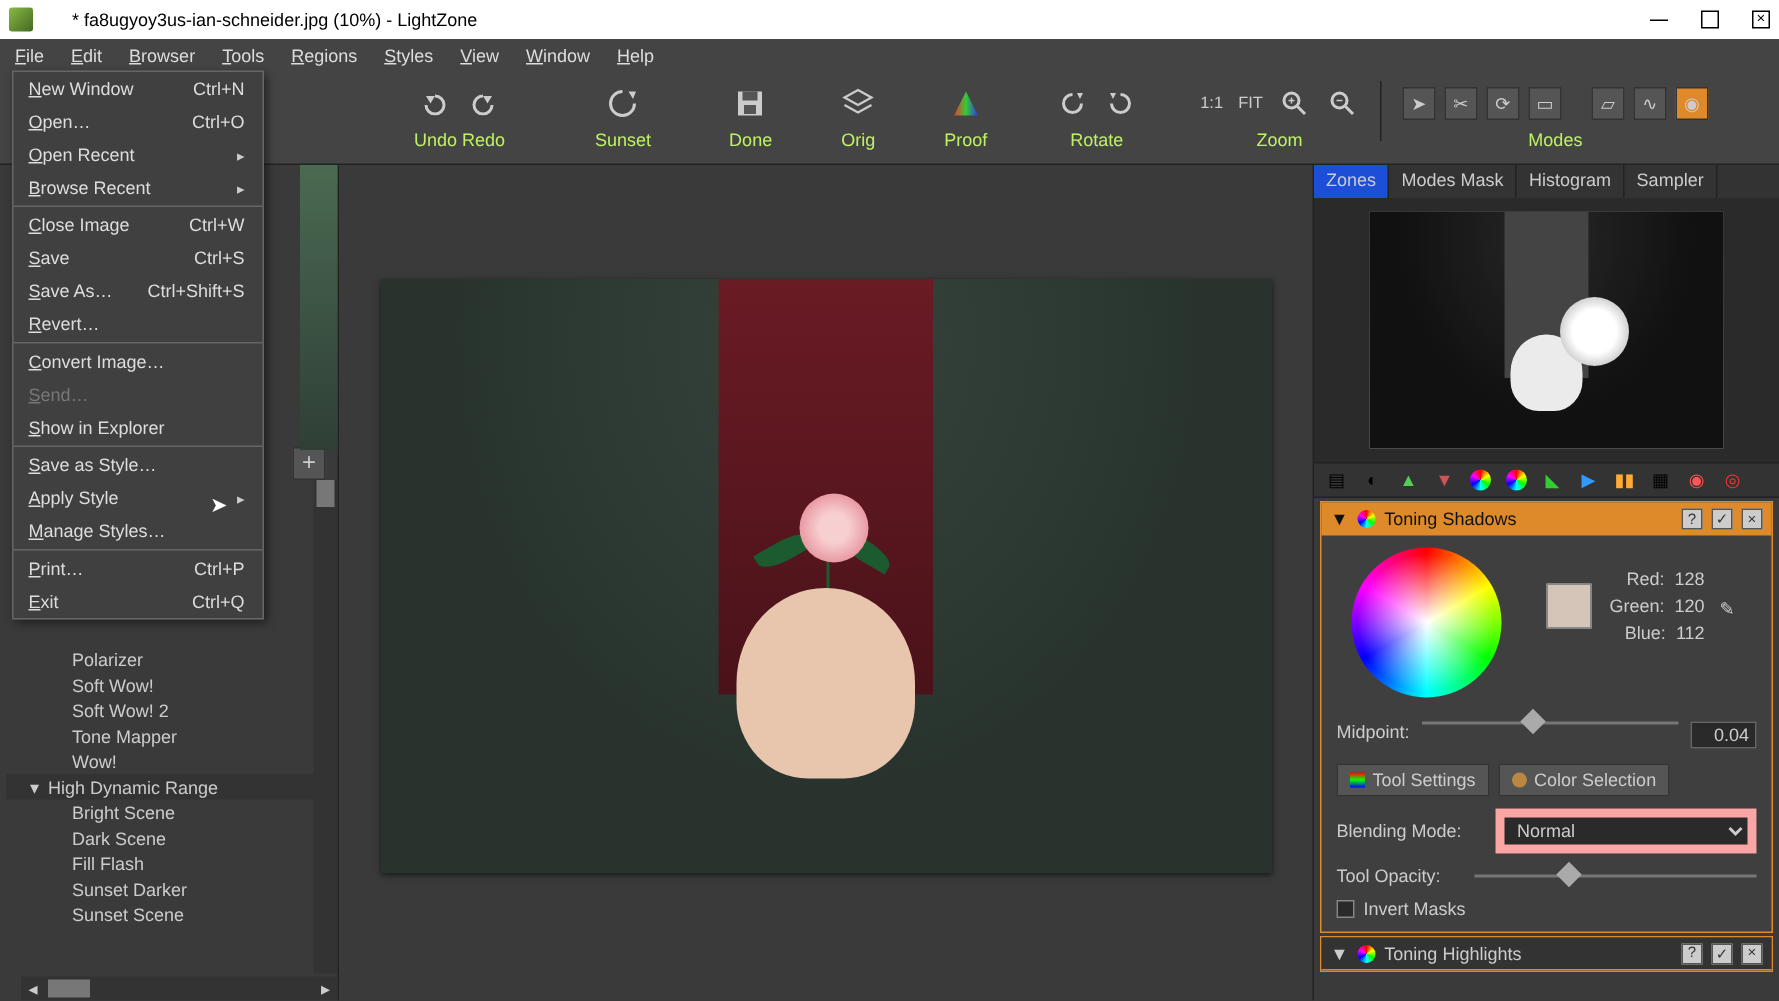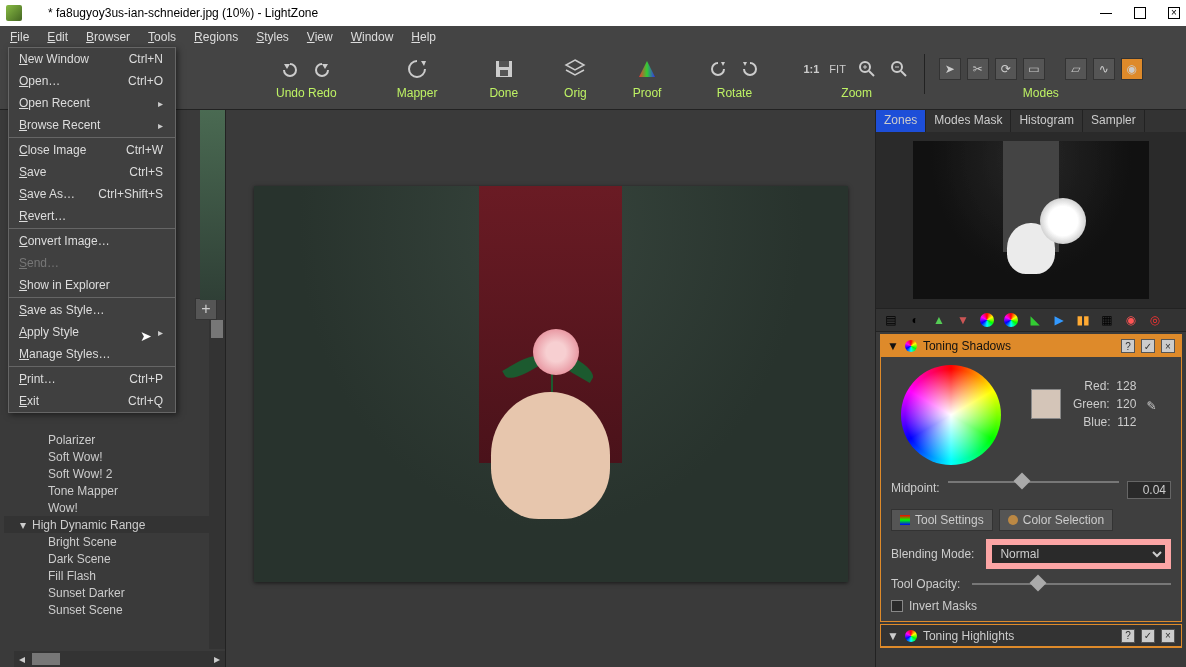--- a/index.html
+++ b/index.html
@@ -80,21 +80,21 @@
 .color-wheel::after { content:""; position:absolute; inset:0; border-radius:50%; background: radial-gradient(circle,#fff 0%,transparent 65%); }
 .swatch { display:inline-block; width:30px; height:30px; background:#d4c5b8; border:1px solid #888; margin-left:30px; vertical-align:top; margin-top:24px;}
 .rgb-read { display:inline-block; vertical-align:top; margin-left:12px; margin-top:12px; text-align:right; line-height:18px;}
 .picker-icon { display:inline-block; vertical-align:top; margin-top:34px; margin-left:10px; color:#ccc;}
 .slider-row { display:flex; gap:8px; margin-top:16px; }
 .slider-row .track { flex:1; height:2px; background:#777; position:relative; }
 .slider-row .track .knob { position:absolute; top:-6px; width:12px; height:12px; background:#aaa; transform:rotate(45deg); left:40%; }
 .slider-row input.val { width:44px; background:#2a2a2a; border:1px solid #666; color:#ccc; text-align:right; padding:1px 4px; }
 .subtabs { display:flex; gap:6px; margin-top:10px; }
 .subtabs .stab { background:#555; padding:3px 8px; display:flex; align-items:center; gap:5px; color:#ccc; border:1px solid #333;}
-.row-field { display:flex; align-items:center; gap:12px; margin-top:8px; }
+.row-field { display:flex; align-items:center; gap:23px; margin-top:8px; }
 .row-field select { flex:1; background:#2a2a2a; border:6px solid #fca5a5; color:#ccc; padding:1px 4px; }
 .row-field .track2 { flex:1; height:2px; background:#777; position:relative; }
 .row-field .track2 .knob { position:absolute; top:-6px; width:12px; height:12px; background:#aaa; transform:rotate(45deg); left:30%; }
 .chk { display:flex; align-items:center; gap:6px; margin-top:8px; }
 .chk .box { width:12px; height:12px; border:1px solid #888; background:#2a2a2a; }
 
 .accordion2 { border:1px solid #de8a2a; margin:2px 4px; }
 .cursor-arrow { position:absolute; top:328px; left:140px; z-index:200; color:#fff; font-size:14px; }
 svg { display:block; }
 </style>
@@ -145,21 +145,21 @@
   <div style="flex:0 0 48px"></div>
   <div class="tool-group">
     <div class="icons">
         <span class="tool-icon">
           <svg width="22" height="22" viewBox="0 0 22 22">
             <path d="M11 3 A8 8 0 1 0 19 11" fill="none" stroke="#ccc" stroke-width="2"></path>
             <path d="M15 3 L20 3 L18 8 Z" fill="#ccc"></path>
           </svg>
         </span>
       </div>
-    <div class="lbl">Mapper</div>
+    <div class="lbl">Sunset</div>
   </div>
   <div style="flex:0 0 40px"></div>
   <div class="tool-group">
     <div class="icons">
         <span class="tool-icon">
           <svg width="22" height="22" viewBox="0 0 22 22">
             <rect x="3" y="3" width="16" height="16" fill="#ccc"></rect>
             <rect x="6" y="3" width="10" height="6" fill="#555"></rect>
             <rect x="7" y="12" width="8" height="6" fill="#555"></rect>
           </svg>
@@ -211,21 +211,21 @@
             <path d="M9 3 A6 6 0 1 1 3 9" fill="none" stroke="#ccc" stroke-width="2"></path>
             <path d="M6 2 L2 2 L4 6 Z" fill="#ccc"></path>
           </svg>
         </span>
     </div>
     <div class="lbl">Rotate</div>
   </div>
   <div style="flex:0 0 30px"></div>
   <div class="tool-group">
     <div class="icons">
-      <span style="font-size:11px;color:#ccc;font-weight:bold;">1:1</span>
+      <span style="font-size:11px;color:#ccc;">1:1</span>
       <span style="font-size:11px;color:#ccc;">FIT</span>
       <span class="tool-icon">
           <svg width="18" height="18" viewBox="0 0 18 18">
             <circle cx="7" cy="7" r="5" fill="none" stroke="#ccc" stroke-width="2"></circle>
             <line x1="11" y1="11" x2="16" y2="16" stroke="#ccc" stroke-width="2"></line>
             <line x1="5" y1="7" x2="9" y2="7" stroke="#ccc"></line>
             <line x1="7" y1="5" x2="7" y2="9" stroke="#ccc"></line>
           </svg>
         </span>
       <span class="tool-icon">

